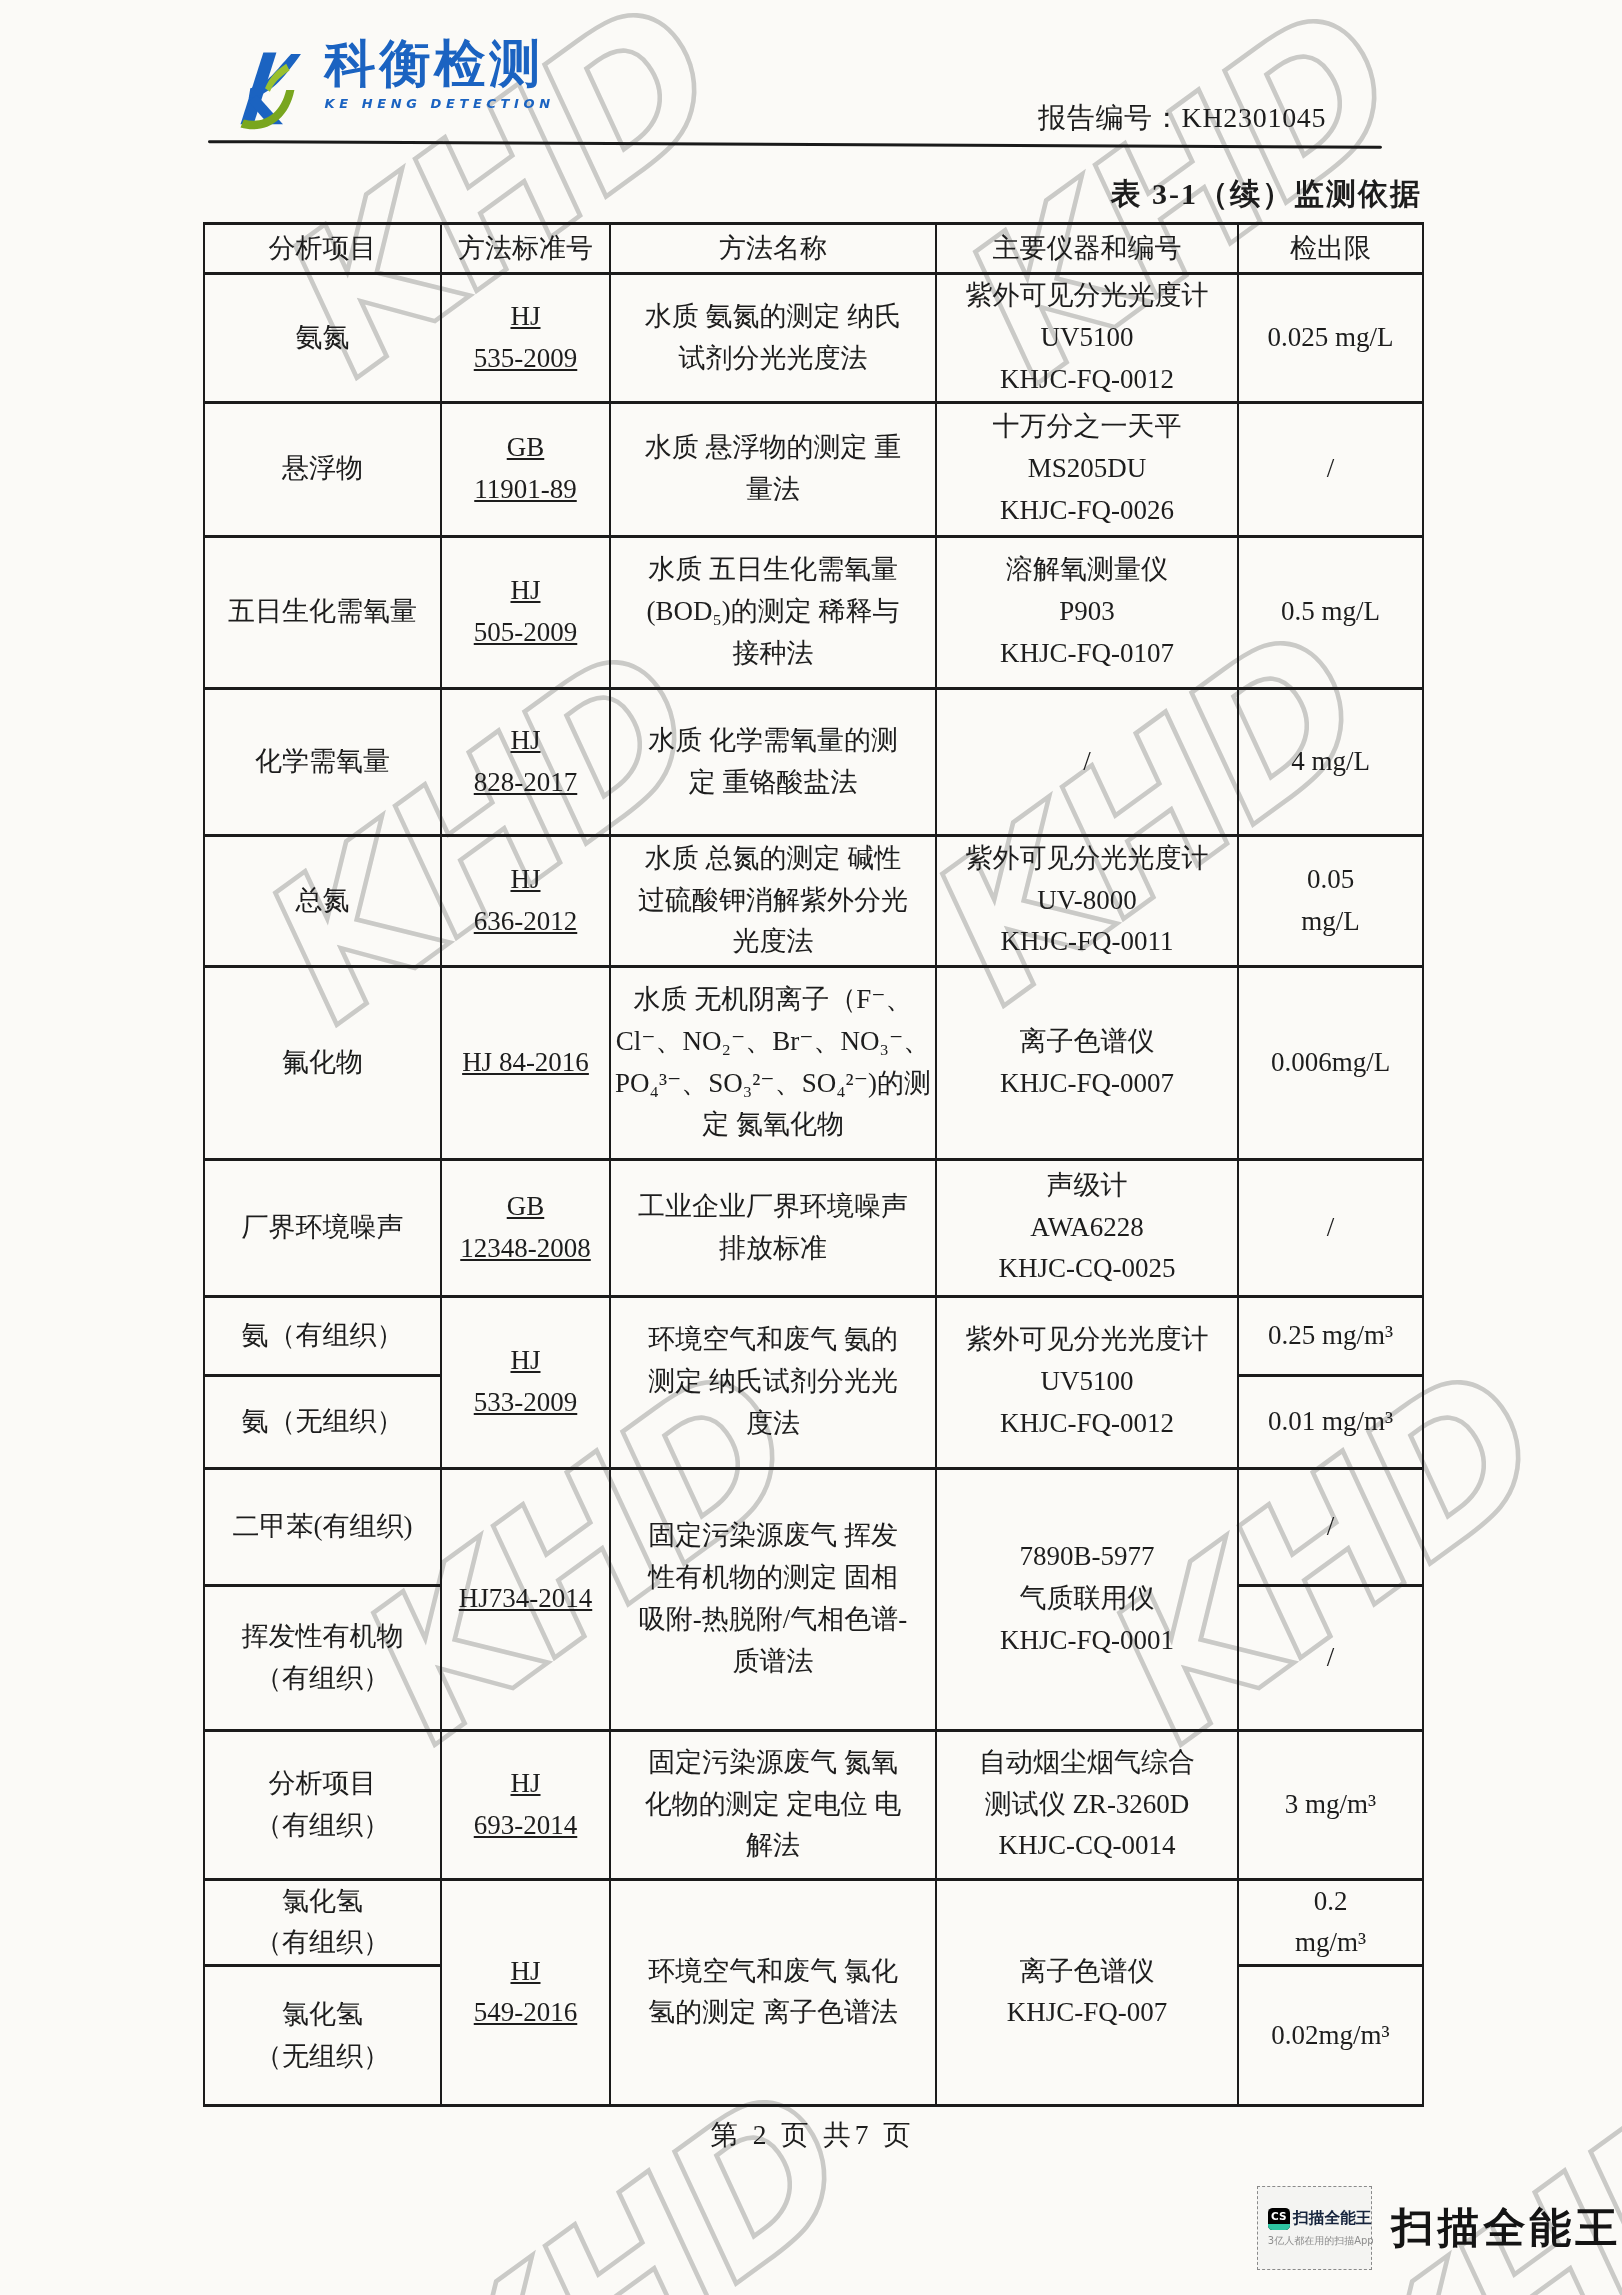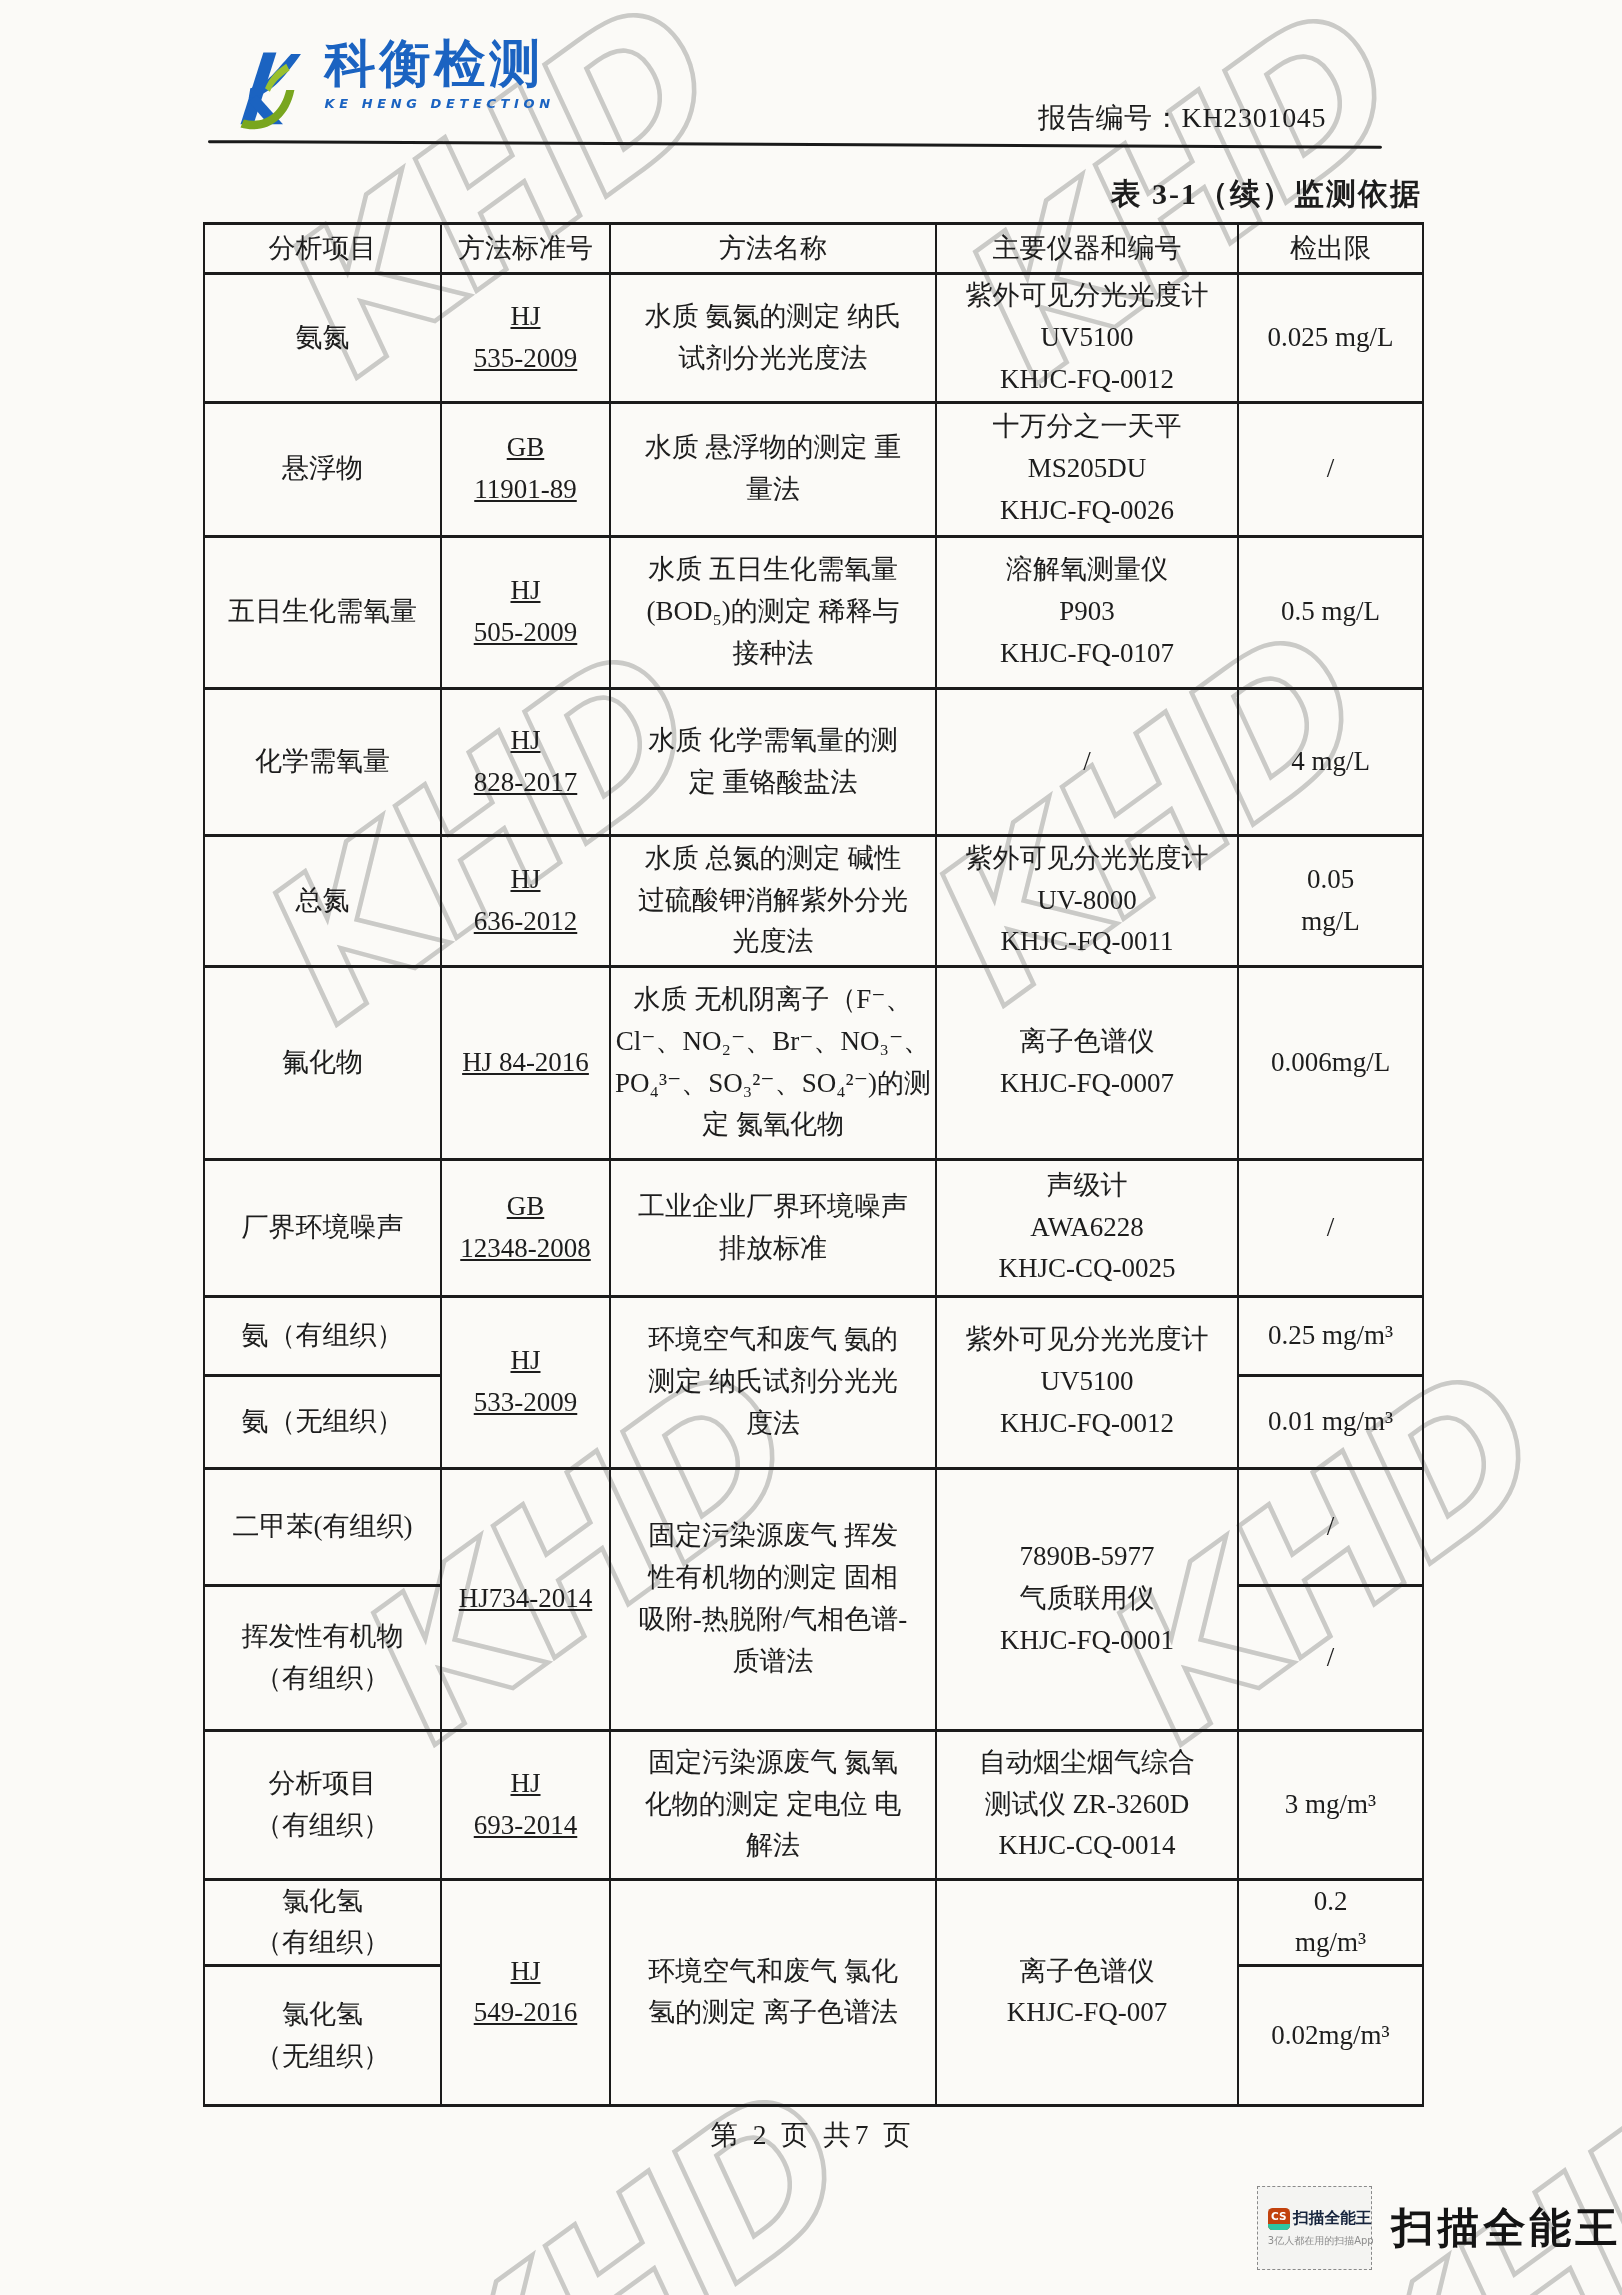--- a/index.html
+++ b/index.html
@@ -24,21 +24,21 @@
   }
   td.c2{line-height:2.0;text-decoration:underline;}
   td.sp15{line-height:1.9;}
   td.sp2{line-height:2.2;}
   td.c5{line-height:1.5;}
   .footer{position:absolute;left:203px;top:2117px;width:1219px;text-align:center;font-size:27.5px;letter-spacing:3.9px;}
   .scan-badge{position:absolute;left:1257px;top:2186px;display:flex;align-items:center;}
   .badge-box{width:115px;height:84px;border:1.3px dashed #8a8a8a;background:#f4f4f2;display:flex;align-items:center;padding:3.9px 5.2px;box-sizing:border-box;}
   .badge-col{margin-left:4.6px;}
   .badge-row{display:flex;align-items:center;}
-  .cs-icon{width:22px;height:22px;border-radius:4.6px;background:#c2410c;position:relative;overflow:hidden;flex:0 0 auto;}
+  .cs-icon{width:22px;height:22px;border-radius:4.6px;background:#000000;position:relative;overflow:hidden;flex:0 0 auto;}
   .cs-icon b{color:#fff;font:700 10.5px/1 "DejaVu Sans","Liberation Sans",sans-serif;position:absolute;top:3.3px;left:0;right:0;text-align:center;}
   .cs-icon i{position:absolute;bottom:0;left:0;right:0;height:5.9px;background:#2ec5a2;}
   .badge-name{font-family:"DejaVu Sans","Liberation Sans",sans-serif;font-size:15.7px;font-weight:700;color:#15233c;margin-left:3.3px;white-space:nowrap;}
   .badge-tag{font-family:"DejaVu Sans","Liberation Sans",sans-serif;font-size:10px;color:#8d8d8d;margin-top:4.6px;white-space:nowrap;}
   .created{font-family:"DejaVu Sans","Liberation Sans",sans-serif;font-size:42px;font-weight:700;color:#141414;margin-left:19.6px;letter-spacing:3.9px;white-space:nowrap;}
 </style>
 </head>
 <body>
 
 <div class="wm" style="left:236px;top:-39px;">

